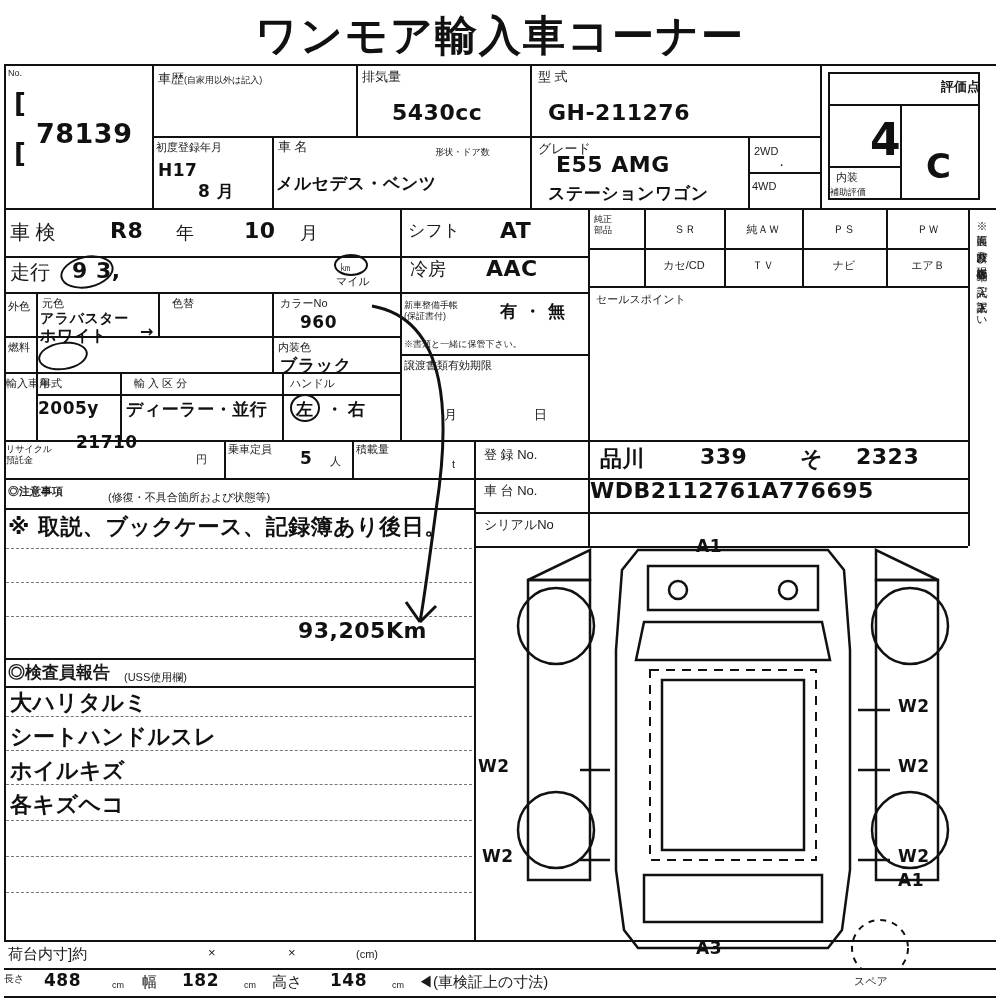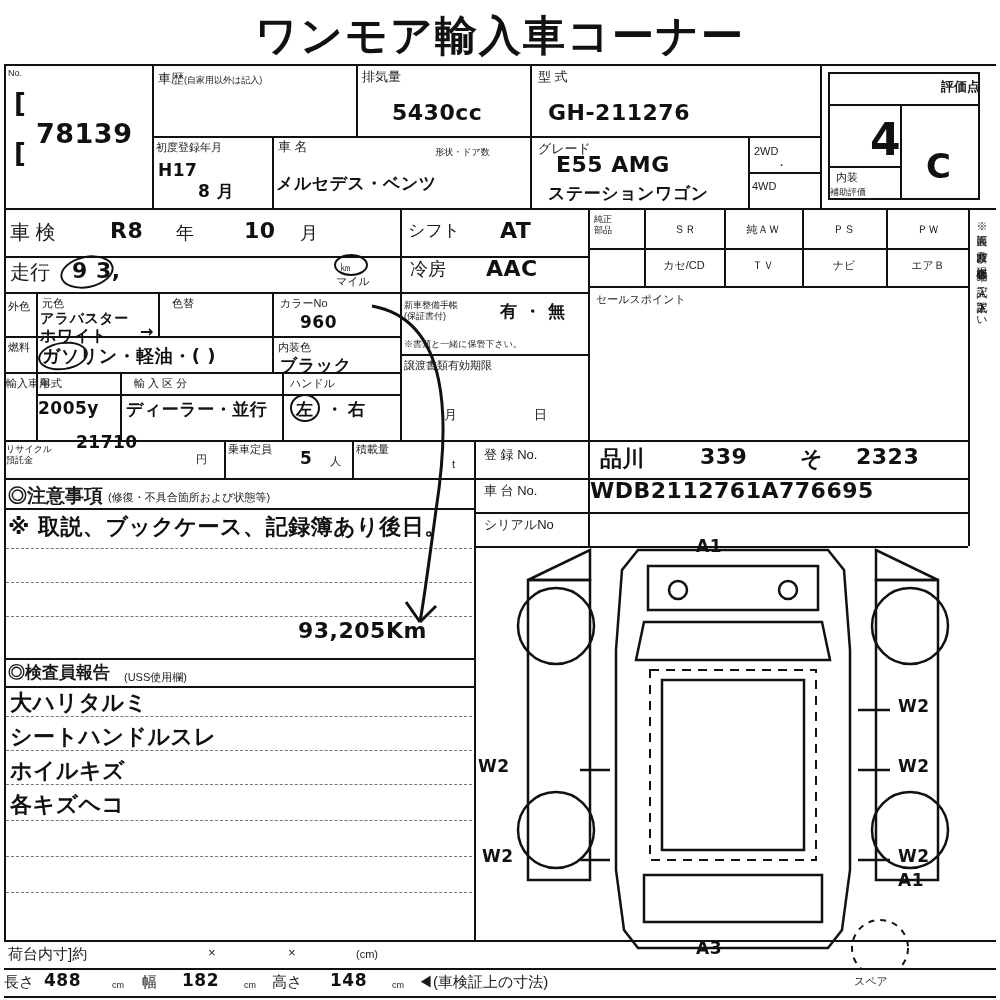--- a/index.html
+++ b/index.html
@@ -140,21 +140,20 @@
   <div class="abs hand" style="left:40px; top:326px; font-size:16px;">ホワイト</div>
   <div class="abs hand" style="left:140px; top:322px; font-size:16px;">→</div>
   <div class="vline" style="left:158px; top:292px; height:44px;"></div>
   <div class="abs sm" style="left:172px; top:296px;">色替</div>
   <div class="vline" style="left:272px; top:292px; height:44px;"></div>
   <div class="abs sm" style="left:280px; top:296px;">カラーNo</div>
   <div class="abs hand hand-sm" style="left:300px; top:312px;">960</div>
   <div class="hline" style="left:4px; top:336px; width:396px;"></div>
 
   <div class="abs sm" style="left:8px; top:342px; width:28px; line-height:1.05;">燃料</div>
-  <div class="abs hand" style="left:42px; top:344px; font-size:18px;">ガソリン・軽油・(        )</div>
   <div class="oval" style="left:38px; top:342px; width:50px; height:28px; transform:rotate(-8deg);"></div>
   <div class="vline" style="left:272px; top:336px; height:36px;"></div>
   <div class="abs sm" style="left:278px; top:340px;">内装色</div>
   <div class="abs hand hand-sm" style="left:280px; top:354px;">ブラック</div>
   <div class="hline" style="left:4px; top:372px; width:396px;"></div>
 
   <div class="vline" style="left:36px; top:372px; height:68px;"></div>
   <div class="abs sm" style="left:6px; top:378px; width:52px; line-height:1.05;">輸入車用</div>
   <div class="abs sm" style="left:40px; top:376px;">年式</div>
   <div class="hline" style="left:36px; top:394px; width:364px;"></div>
@@ -180,21 +179,21 @@
   <div class="abs sm" style="left:196px; top:452px;">円</div>
   <div class="vline" style="left:224px; top:440px; height:38px;"></div>
   <div class="abs sm" style="left:228px; top:442px;">乗車定員</div>
   <div class="abs hand hand-sm" style="left:300px; top:448px;">5</div>
   <div class="abs sm" style="left:330px; top:454px;">人</div>
   <div class="vline" style="left:352px; top:440px; height:38px;"></div>
   <div class="abs sm" style="left:356px; top:442px;">積載量</div>
   <div class="abs sm" style="left:452px; top:458px;">t</div>
   <div class="vline" style="left:474px; top:440px; height:38px;"></div>
 
-  <div class="abs lbl" style="left:8px; top:486px; font-size:19px; font-weight:700;">◎注意事項</div>
+  <div class="abs lbl" style="left:8px; top:486px; font-size:11px; font-weight:700;">◎注意事項</div>
   <div class="abs sm" style="left:108px; top:490px;">(修復・不具合箇所および状態等)</div>
   <div class="hline" style="left:4px; top:508px; width:470px;"></div>
   <div class="vline" style="left:4px; top:478px; height:180px;"></div>
   <div class="vline" style="left:474px; top:478px; height:180px;"></div>
   <div class="abs hand hand-md" style="left:8px; top:512px;">※ 取説、ブックケース、記録簿あり後日。</div>
   <div class="dash" style="left:6px; top:548px; width:466px;"></div>
   <div class="dash" style="left:6px; top:582px; width:466px;"></div>
   <div class="dash" style="left:6px; top:616px; width:466px;"></div>
   <div class="abs hand hand-md" style="left:298px; top:618px;">93,205Km</div>
   <div class="hline" style="left:4px; top:658px; width:470px;"></div>
@@ -337,21 +336,21 @@
     <div class="abs hand hand-sm" style="left:400px; top:316px;">W2</div>
     <div class="abs hand hand-sm" style="left:400px; top:340px;">A1</div>
     <div class="abs sm" style="left:356px; top:444px;">スペア</div>
   </div>
 
   <div class="abs lbl" style="left:8px; top:946px; font-size:15px;">荷台内寸]約</div>
   <div class="abs lbl" style="left:208px; top:946px;">×</div>
   <div class="abs lbl" style="left:288px; top:946px;">×</div>
   <div class="abs sm" style="left:356px; top:948px;">(cm)</div>
   <div class="hline" style="left:4px; top:968px; width:992px;"></div>
-  <div class="abs lbl" style="left:4px; top:974px; font-size:15px;">長さ</div>
+  <div class="abs lbl" style="left:4px; top:974px; font-size:10px;">長さ</div>
   <div class="abs hand hand-sm" style="left:44px; top:970px;">488</div>
   <div class="abs xs" style="left:112px; top:980px;">cm</div>
   <div class="abs lbl" style="left:142px; top:974px; font-size:15px;">幅</div>
   <div class="abs hand hand-sm" style="left:182px; top:970px;">182</div>
   <div class="abs xs" style="left:244px; top:980px;">cm</div>
   <div class="abs lbl" style="left:272px; top:974px; font-size:15px;">高さ</div>
   <div class="abs hand hand-sm" style="left:330px; top:970px;">148</div>
   <div class="abs xs" style="left:392px; top:980px;">cm</div>
   <div class="abs lbl" style="left:418px; top:974px; font-size:15px;">◀(車検証上の寸法)</div>
   <div class="hline" style="left:4px; top:996px; width:992px;"></div>

